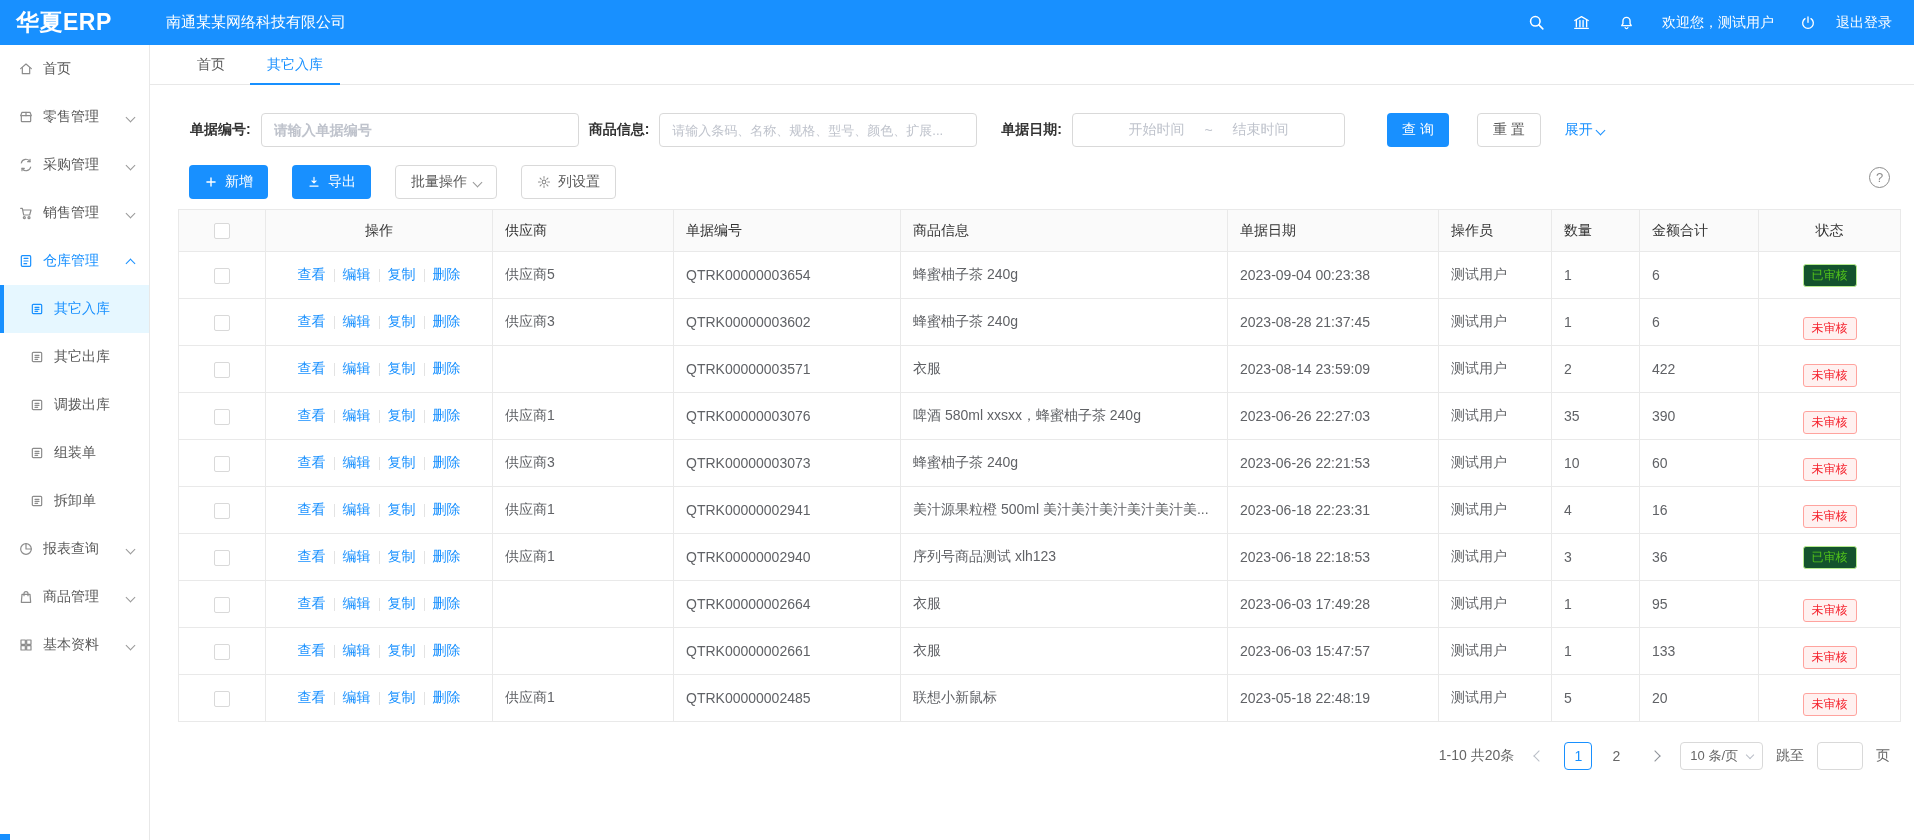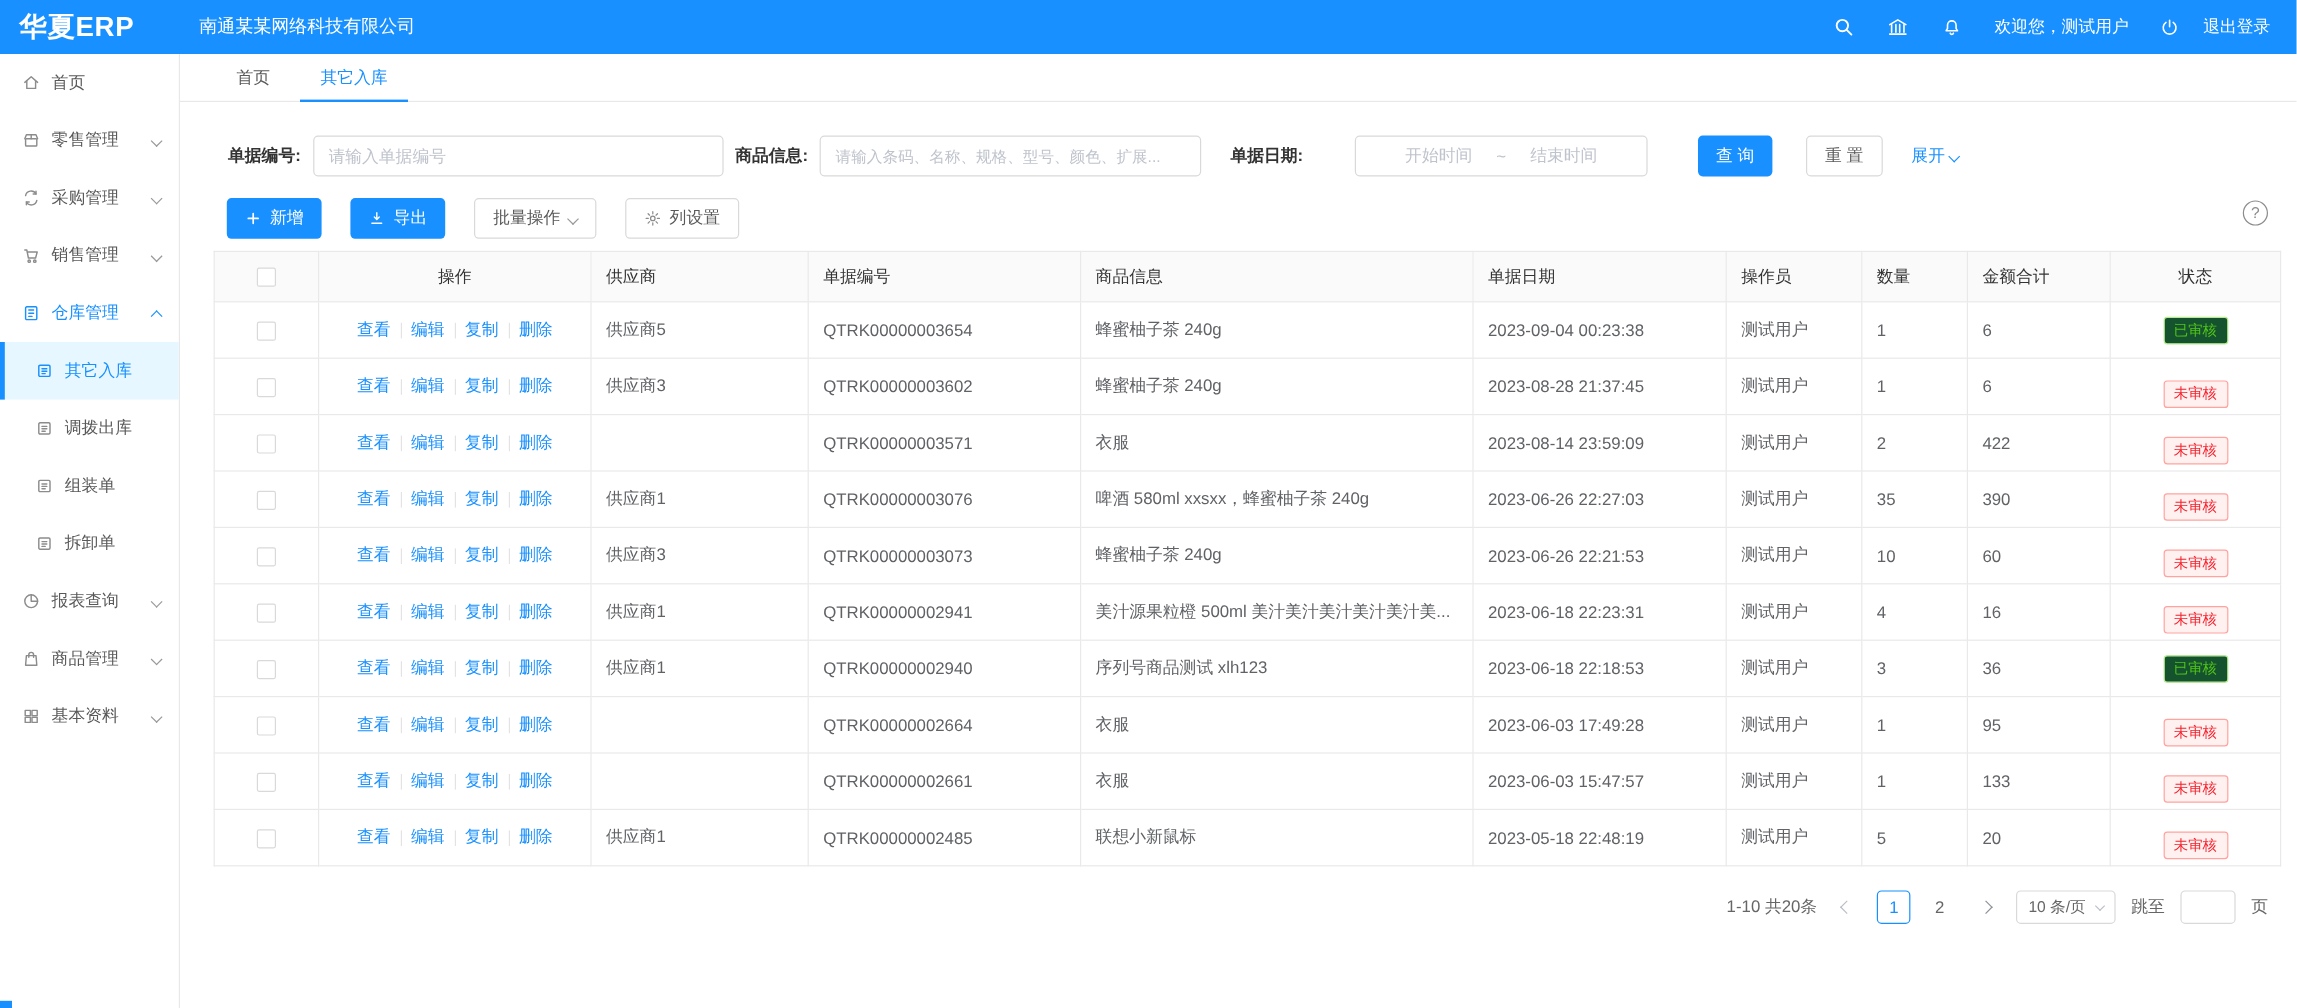--- a/index.html
+++ b/index.html
@@ -48,25 +48,25 @@
                        background:var(--primary,#1890ff); }
   .content { position:relative; height:755px; }
 
   
   .filterbar { position:absolute; left:40px; top:27px; height:36px; display:flex; align-items:center;
                font-size:14px; color:#333; white-space:nowrap; }
   .f-label { font-weight:bold; margin-right:10px; }
   .f-input { height:34px; border:1px solid #d9d9d9; border-radius:4px; padding:0 12px; font-size:14px;
              color:#333; outline:none; font-family:inherit; }
   .f-input::placeholder { color:#bfc3cc; }
-  .bill-input { width:342px; margin-right:10px; }
+  .bill-input { width:318px; margin-right:10px;font-weight:bold; }
   .goods-input { width:318px; font-size:13px; margin-right:24px; }
-  .date-range { width:244px; height:34px; border:1px solid #d9d9d9; border-radius:4px; display:flex;
+  .date-range { width:273px; height:34px; border:1px solid #d9d9d9; border-radius:4px; display:flex;
                 align-items:center; justify-content:center; gap:20px; color:#bfc3cc; margin-right:42px;
-                cursor:pointer;margin-left:33px; }
+                cursor:pointer; }
   .btn { height:34px; border-radius:4px; font-size:14px; display:inline-flex; align-items:center;
          gap:7px; cursor:pointer; font-family:inherit; }
   .btn-primary { background:var(--primary,#1890ff); color:#fff; border:none; padding:0 15px; }
   .btn-plain { background:#fff; color:#595959; border:1px solid #d9d9d9; padding:0 15px; }
   .filterbar .btn-primary { margin-right:28px;padding-left:15px; }
   .filterbar .btn-plain { margin-right:24px; }
   .expand-link { color:var(--primary,#1890ff); display:flex; align-items:center; gap:4px; cursor:pointer; }
   .b-icon { width:14px; height:14px; display:inline-flex; }
   .b-icon svg { width:100%; height:100%; }
 
@@ -216,20 +216,29 @@
           </span>
           <span>其它入库</span>
         </div>
         <div class="menu-item child">
           <span class="mi-icon">
             <svg viewBox="0 0 24 24" fill="none" stroke="currentColor" stroke-width="1.8" stroke-linecap="round" stroke-linejoin="round">
               <rect x="5" y="5" width="14" height="14" rx="1.5"></rect>
               <path d="M9 9.5h6M9 12.5h6M9 15.5h4"></path>
             </svg>
           </span>
+          <span>其它出库</span>
+        </div>
+        <div class="menu-item child">
+          <span class="mi-icon">
+            <svg viewBox="0 0 24 24" fill="none" stroke="currentColor" stroke-width="1.8" stroke-linecap="round" stroke-linejoin="round">
+              <rect x="5" y="5" width="14" height="14" rx="1.5"></rect>
+              <path d="M9 9.5h6M9 12.5h6M9 15.5h4"></path>
+            </svg>
+          </span>
           <span>调拨出库</span>
         </div>
         <div class="menu-item child">
           <span class="mi-icon">
             <svg viewBox="0 0 24 24" fill="none" stroke="currentColor" stroke-width="1.8" stroke-linecap="round" stroke-linejoin="round">
               <rect x="5" y="5" width="14" height="14" rx="1.5"></rect>
               <path d="M9 9.5h6M9 12.5h6M9 15.5h4"></path>
             </svg>
           </span>
           <span>组装单</span>

